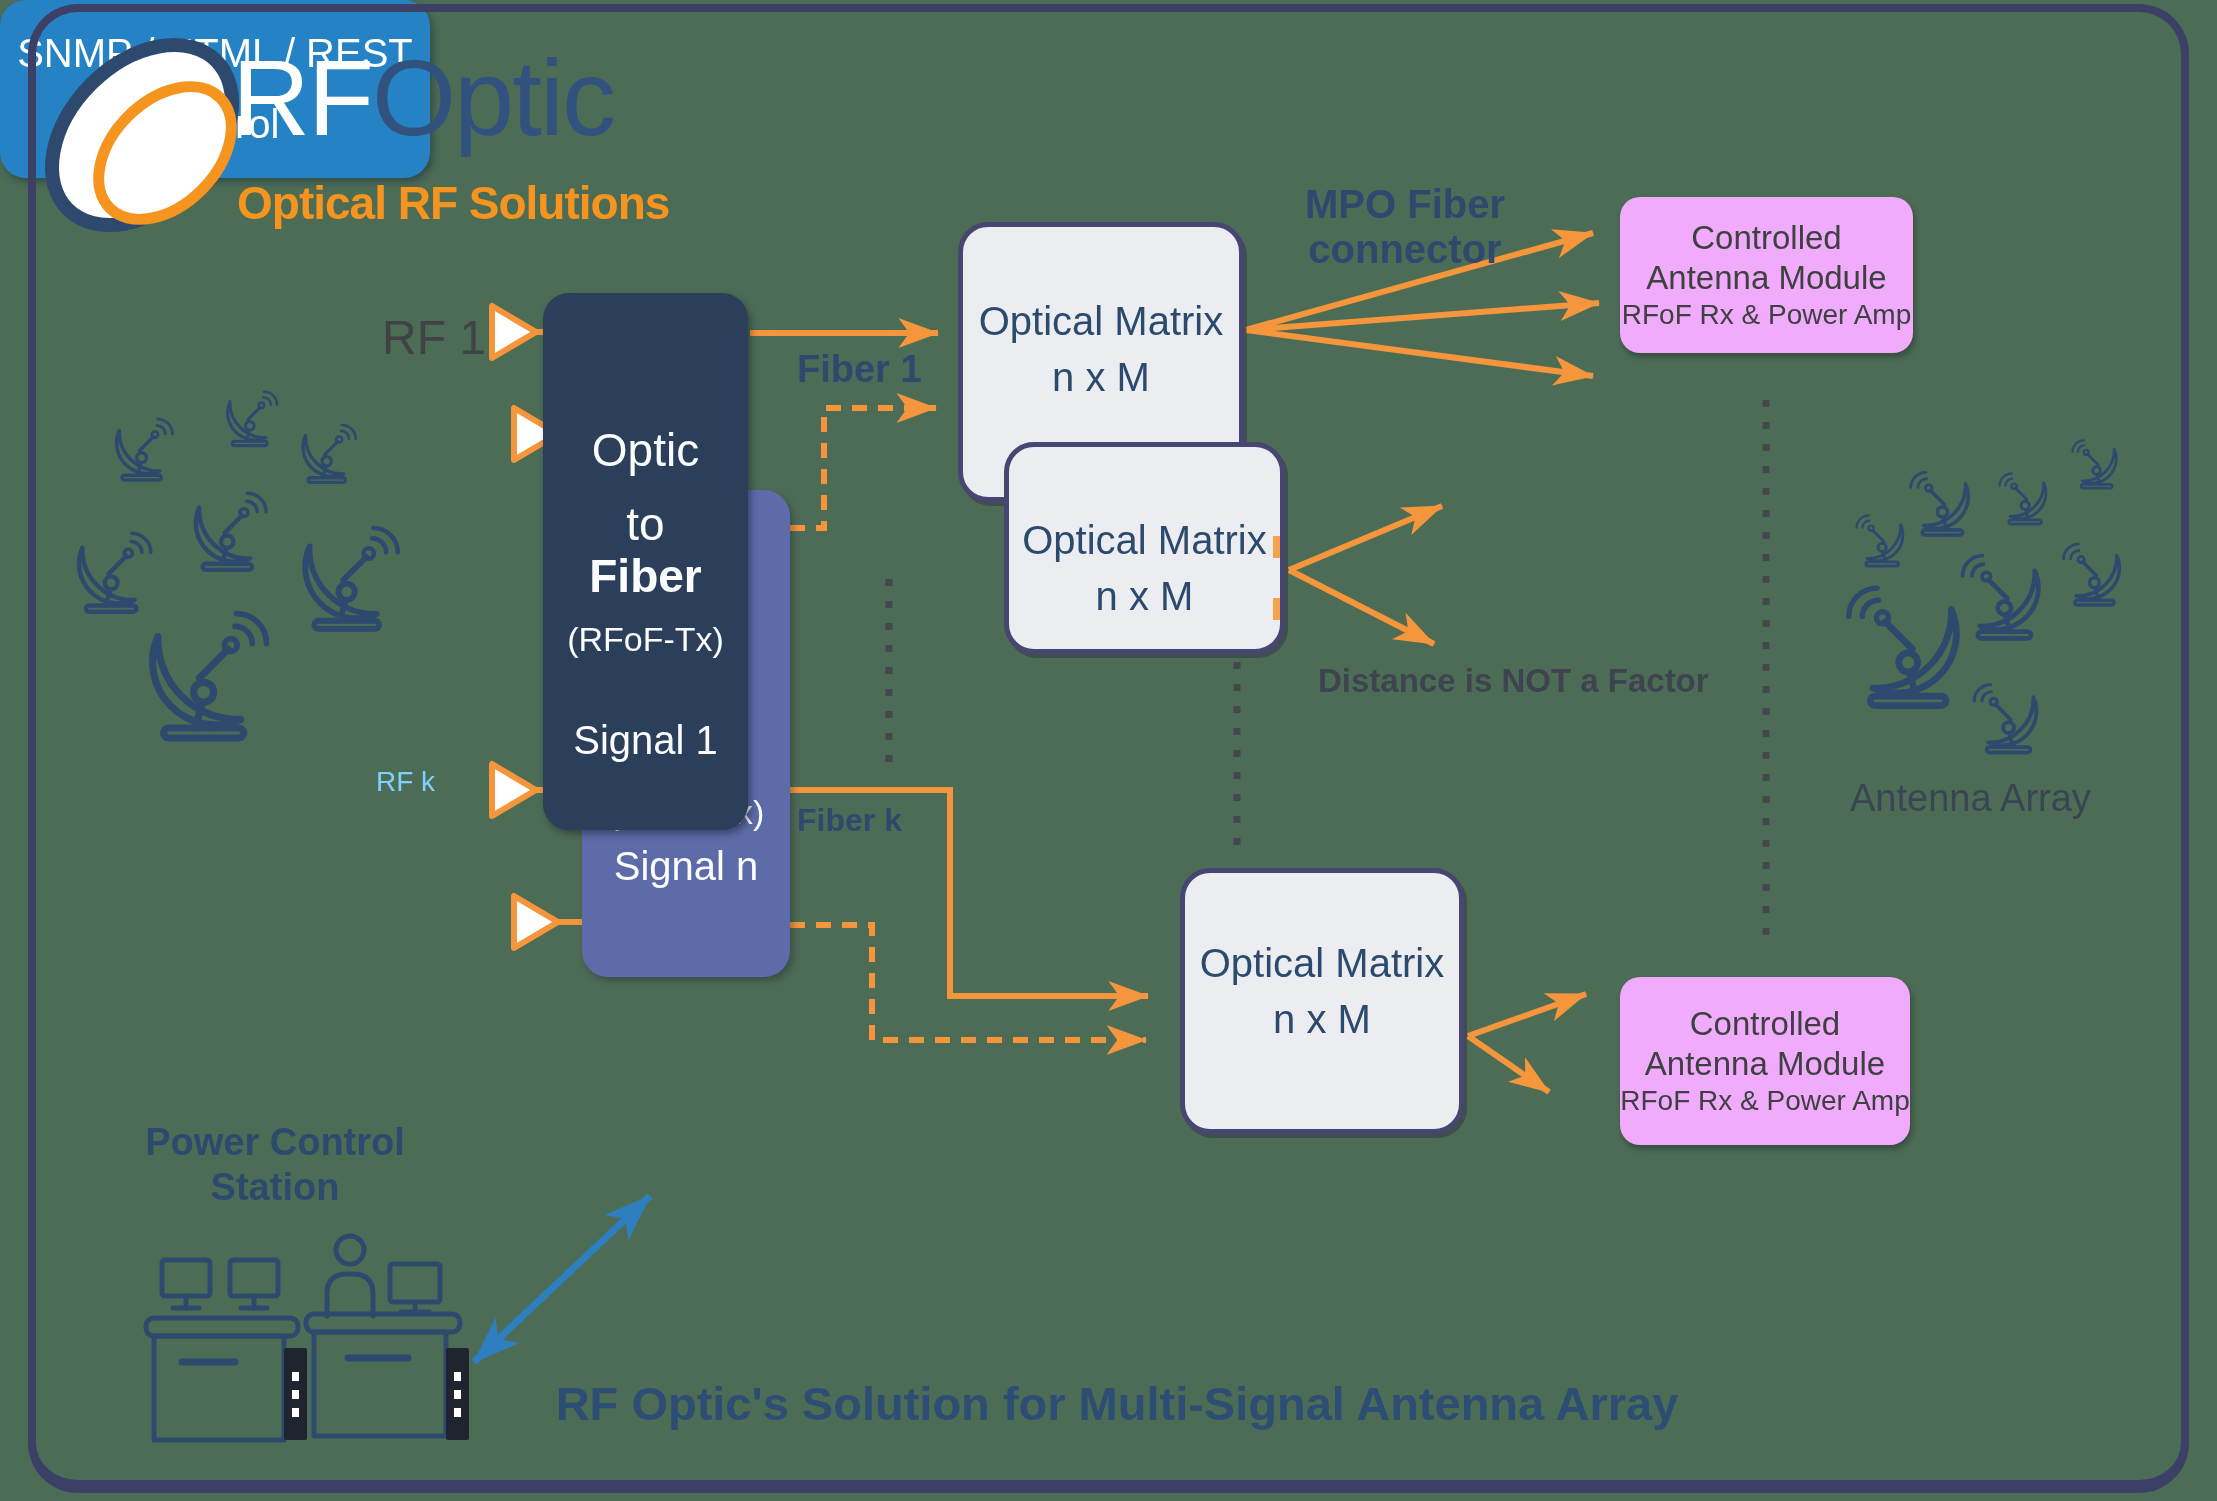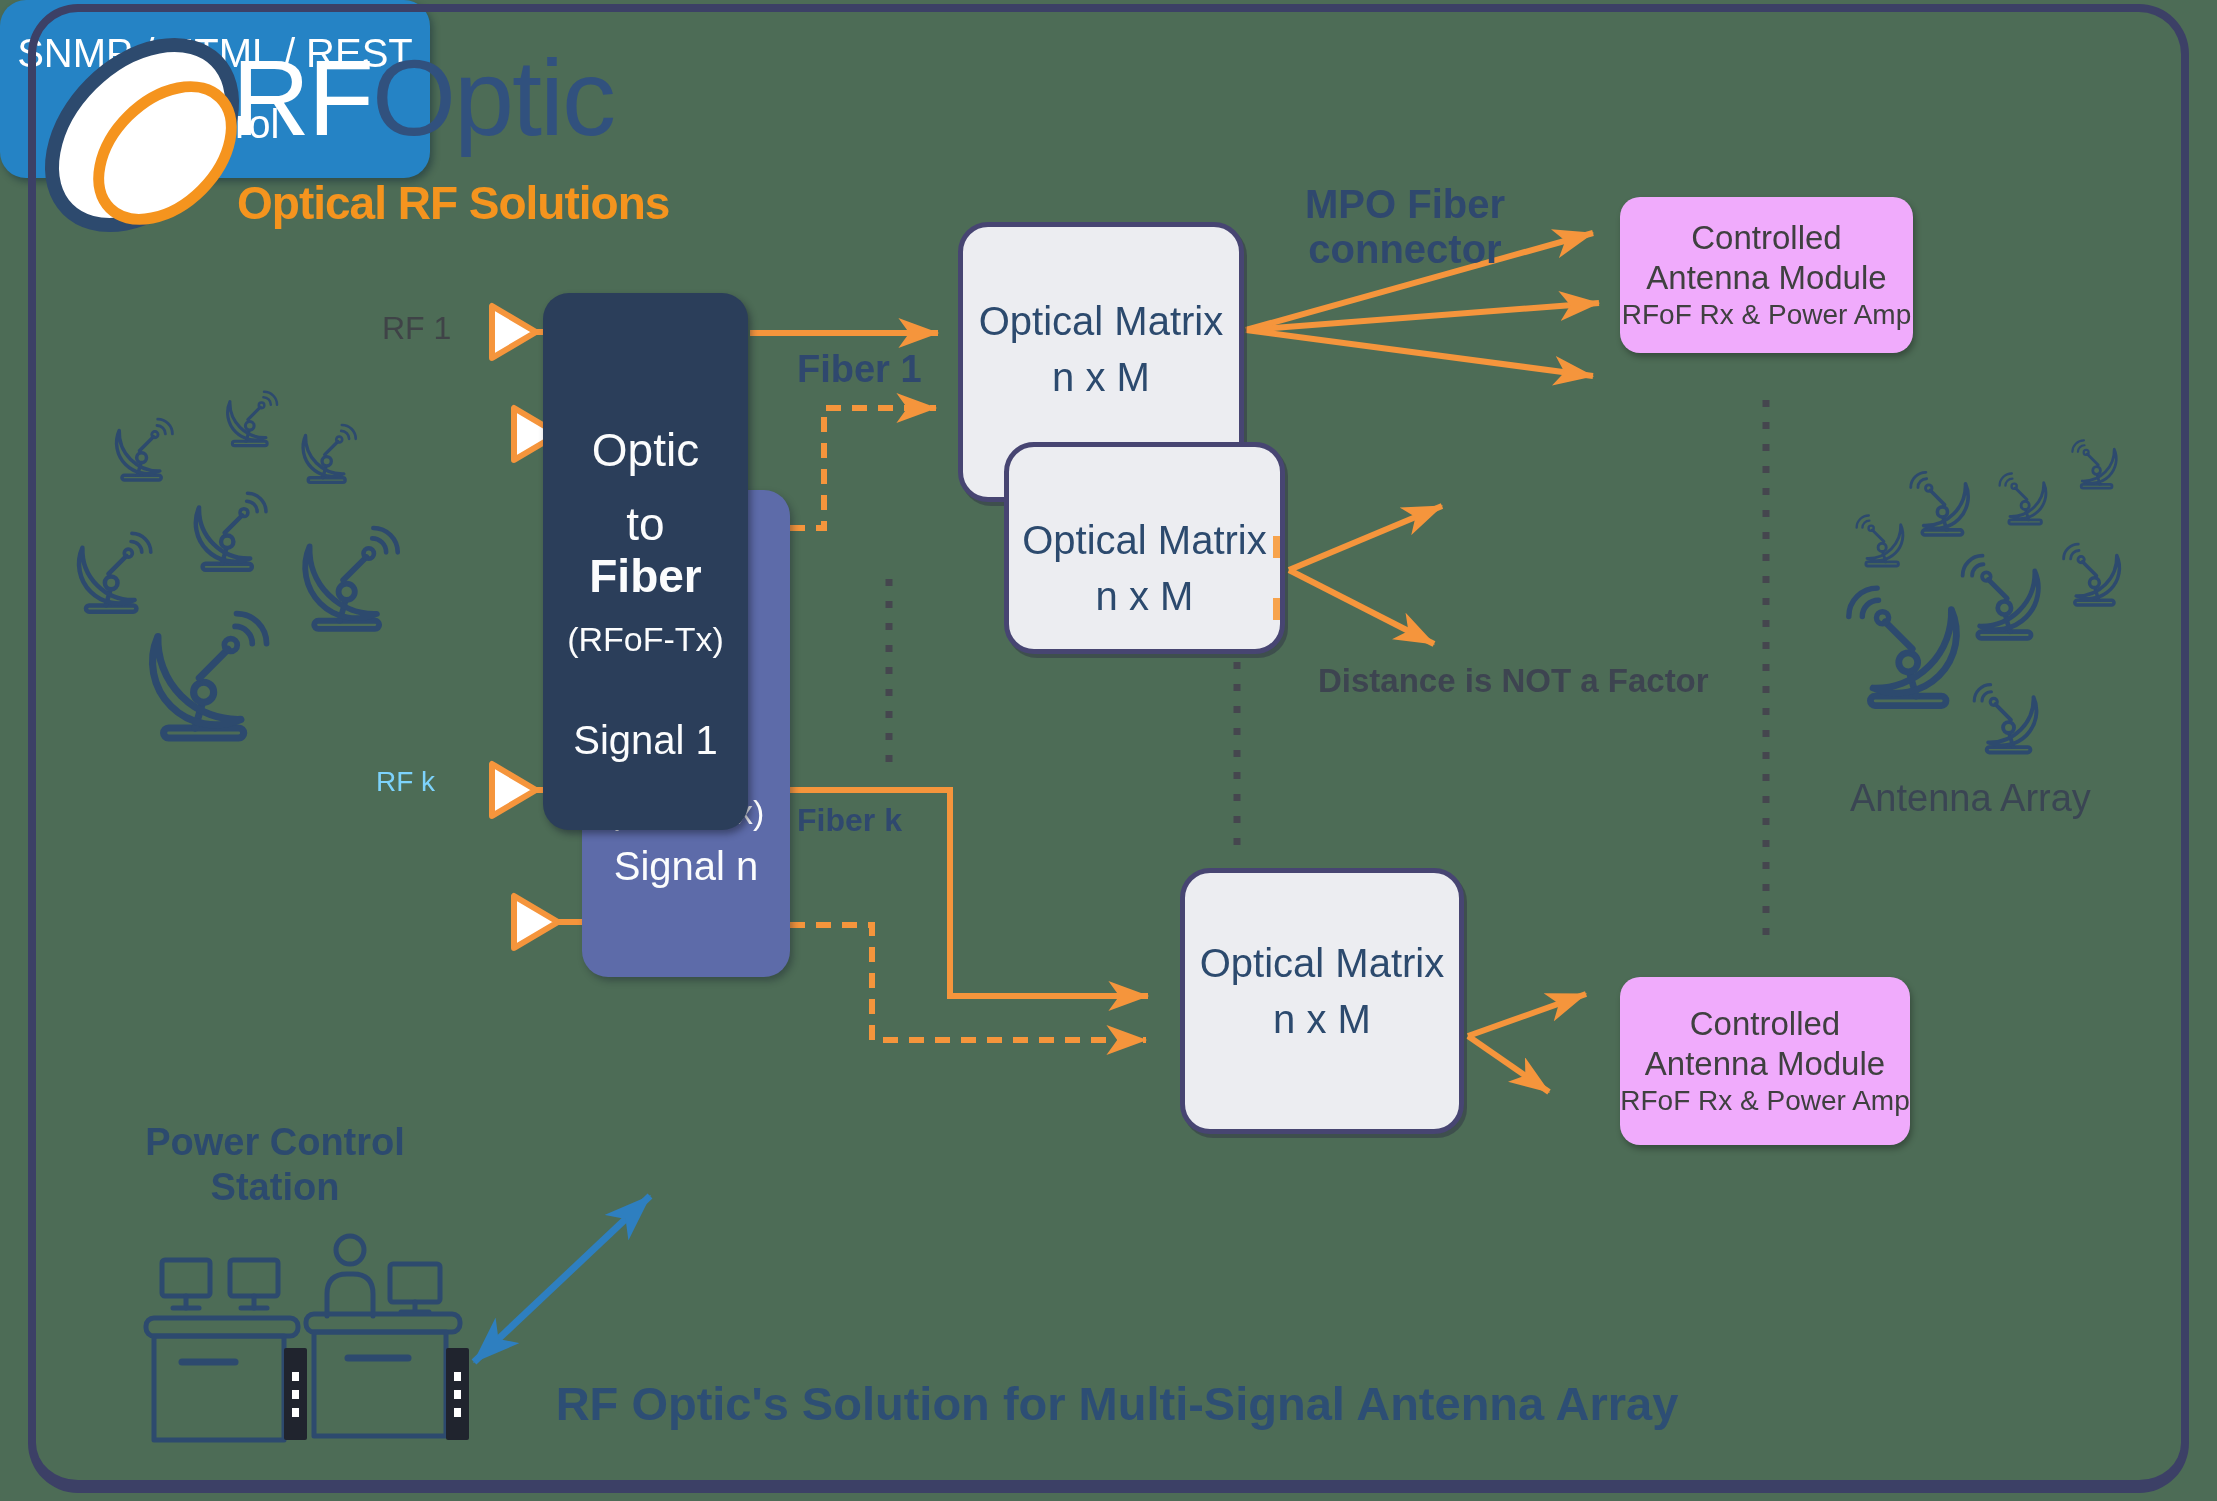--- a/index.html
+++ b/index.html
@@ -67,21 +67,21 @@
     background:#2583c5; border-radius:26px; box-shadow:3px 4px 7px rgba(10,30,50,.4);
     display:flex; flex-direction:column; align-items:center; justify-content:center; gap:26px;
     color:#ffffff; font-size:40px; text-align:center;
   }
 
   .stub{position:absolute; width:7px; height:22px; background:#f7a34c; z-index:4;}
   #stub1{left:1273px; top:536px;}
   #stub2{left:1273px; top:598px;}
 
   
-  #lbl-rf1 {left:382px; top:310px; font-size:32px; color:#3f4347;}
+  #lbl-rf1 {left:382px; top:310px; font-size:48px; color:#3f4347;}
   #lbl-rfk {left:376px; top:766px; font-size:28px; color:#7dd3fc;}
   #lbl-fiber1{left:797px; top:348px; font-size:38px; font-weight:bold; color:#2f486e;}
   #lbl-fiberk{left:797px; top:802px; font-size:32px; font-weight:bold; color:#2f486e;}
   #lbl-mpo{left:1290px; top:182px; width:230px; text-align:center; font-size:40px; font-weight:bold; color:#2f486e; line-height:1.12;}
   #lbl-distance{left:1318px; top:662px; font-size:33px; font-weight:bold; color:#3d4450;}
   #lbl-array{left:1850px; top:777px; font-size:38px; color:#3a4553;}
   #lbl-remote{left:120px; top:1120px; width:310px; text-align:center; font-size:38px; font-weight:bold; color:#2c4a6e; line-height:1.18;}
   #lbl-title{left:450px; top:1376px; width:1334px; text-align:center; font-size:47px; font-weight:bold; color:#2d4e74;}
 </style>
 </head>

